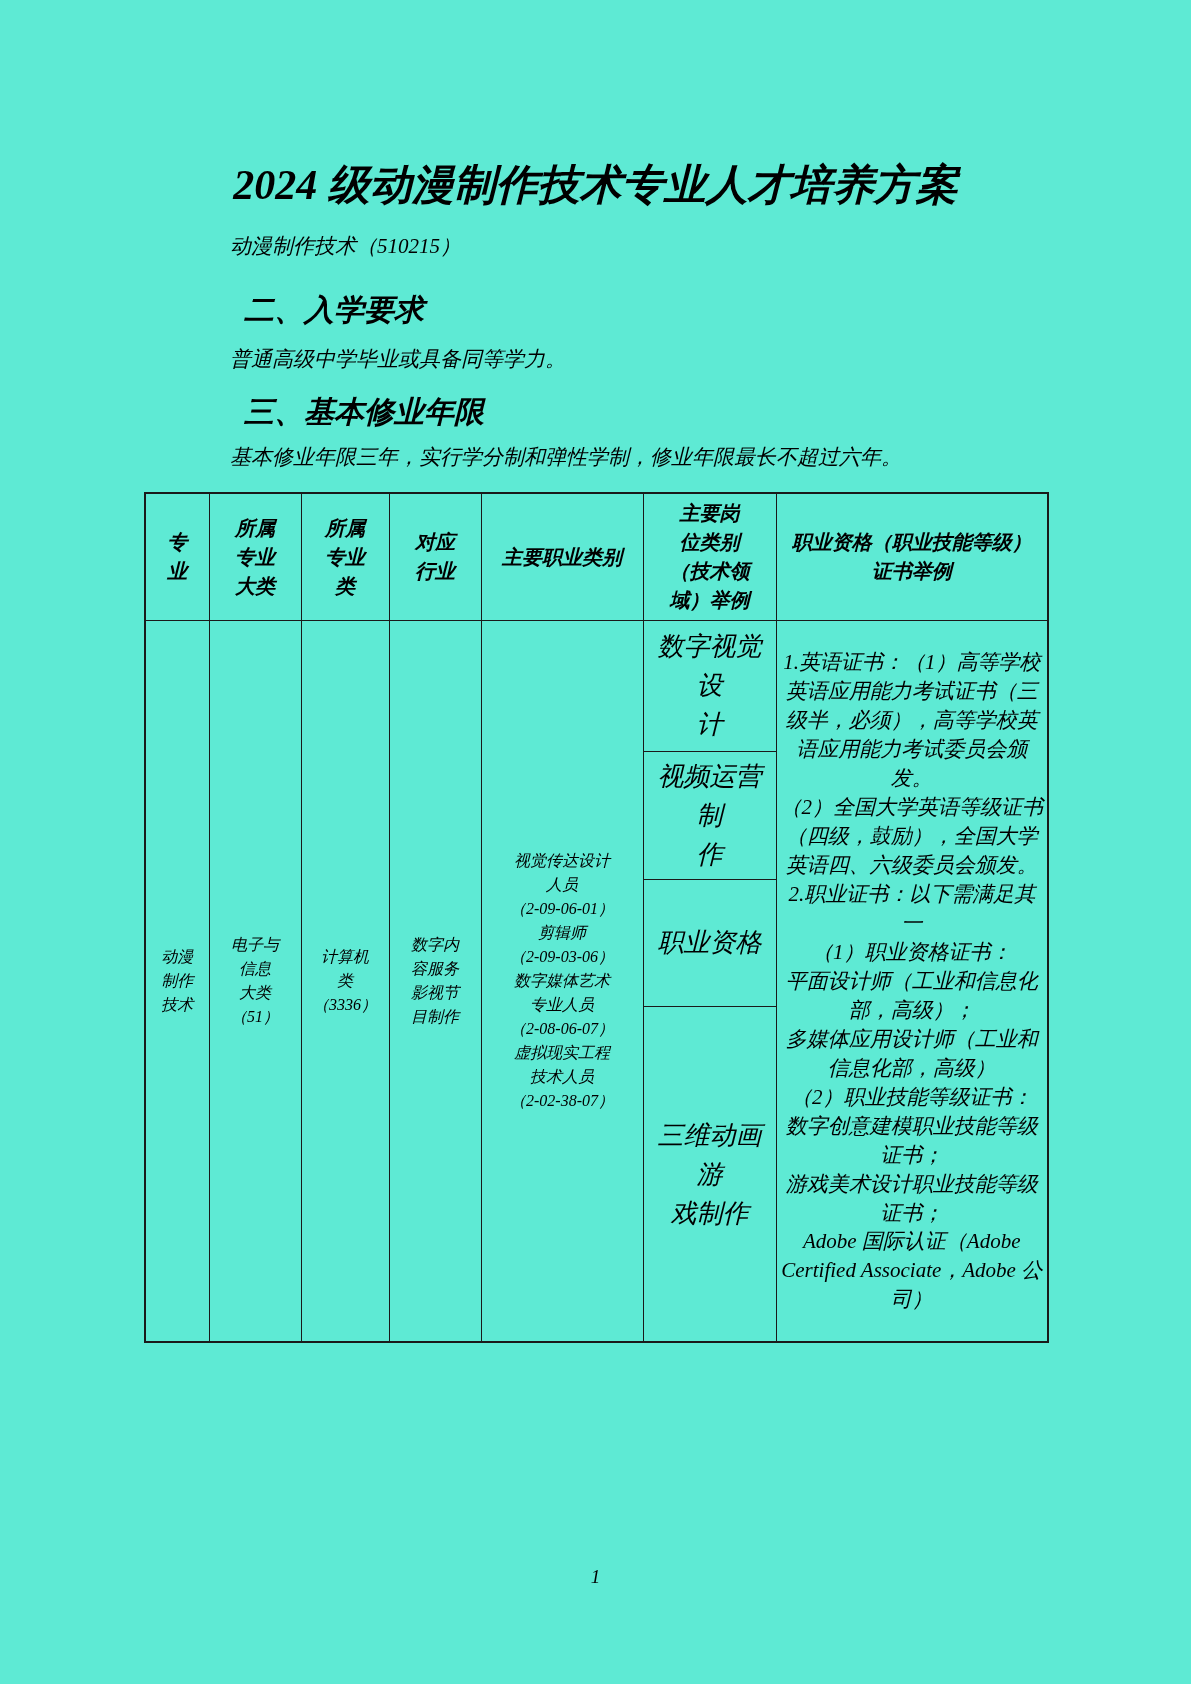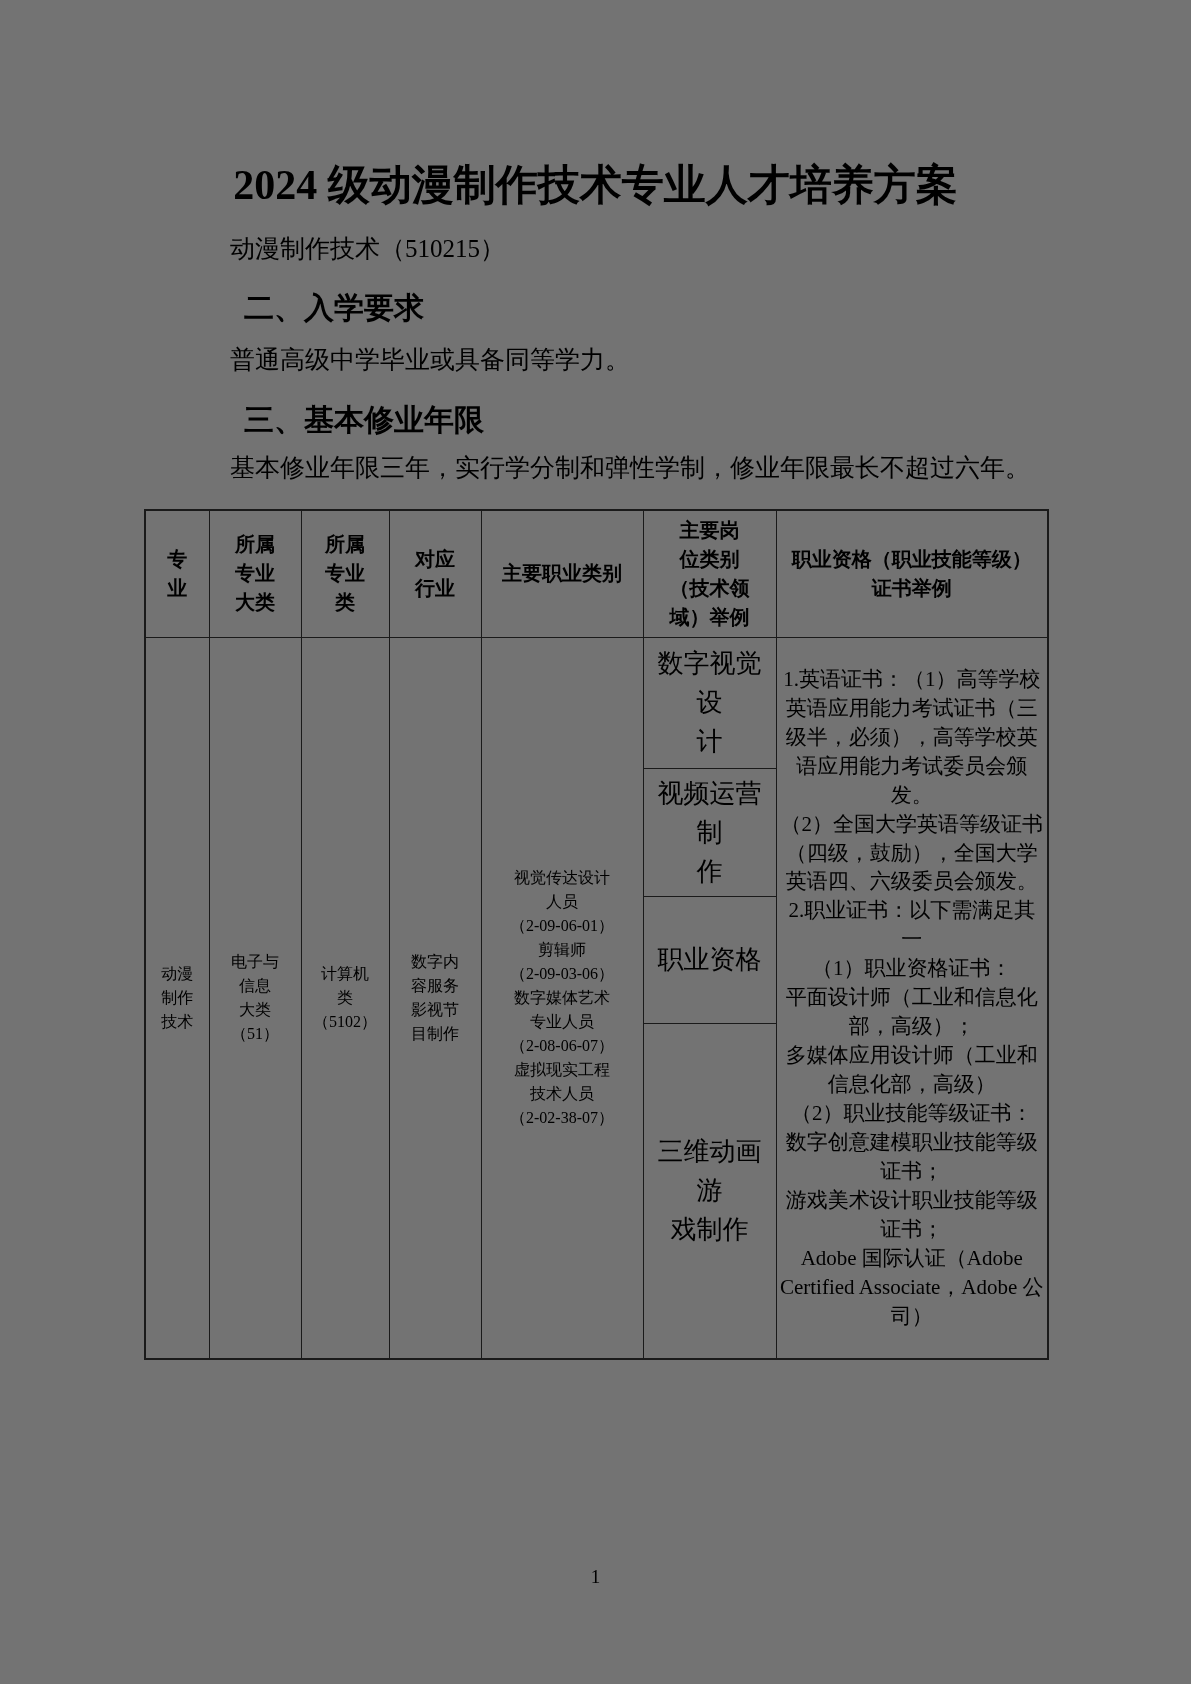--- a/index.html
+++ b/index.html
@@ -1,34 +1,34 @@
 <!DOCTYPE html>
 <html><head>
 <meta charset="utf-8">
 <style>
   html,body{margin:0;padding:0;background:#888;}
   .page{
-    width:1191px;height:1684px;background:#737373;color:#000;
+    width:1191px;height:1684px;background:#5eead4;color:#000;
     font-family:"Liberation Serif", serif;
     position:relative;box-sizing:border-box;
-    padding:158px 144px 0 144px;margin:0 auto;overflow:hidden;
+    padding:158px 144px 0 144px;margin:0 auto;overflow:hidden;font-style:italic;
   }
   .doc-title{
     font-size:42px;font-weight:bold;text-align:center;line-height:1.3;
   }
   .sec{
     font-family:"Liberation Sans", sans-serif;font-weight:bold;
     font-size:30px;line-height:1.2;margin-left:100px;
   }
   .sec1{margin-top:50px;}
-  .sec2{margin-top:24px;}
+  .sec2{margin-top:32px;}
   .sec3{margin-top:14px;}
   .sec4{margin-top:26px;}
   .bodyp{
-    font-size:25px;line-height:1.3;margin-left:86px;
+    font-size:21px;line-height:1.3;margin-left:86px;
   }
   .p1{margin-top:20px;}
   .p2{margin-top:18px;}
   .p3{margin-top:14px;}
   .tbl-caption{
     text-align:center;font-size:21px;line-height:1.3;margin-top:16px;
   }
   table.career{
     border-collapse:collapse;table-layout:fixed;
     width:903px;height:851px;margin-top:3px;
@@ -111,21 +111,21 @@
     <tr class="r1">
       <td class="cell-sm" rowspan="4">动漫
 制作
 技术</td>
       <td class="cell-sm" rowspan="4">电子与
 信息
 大类
 （51）</td>
       <td class="cell-sm" rowspan="4">计算机
 类
-（5102）</td>
+（3336）</td>
       <td class="cell-sm" rowspan="4">数字内
 容服务
 影视节
 目制作</td>
       <td class="cell-sm" rowspan="4">视觉传达设计
 人员
 （2-09-06-01）
 剪辑师
 （2-09-03-06）
 数字媒体艺术

